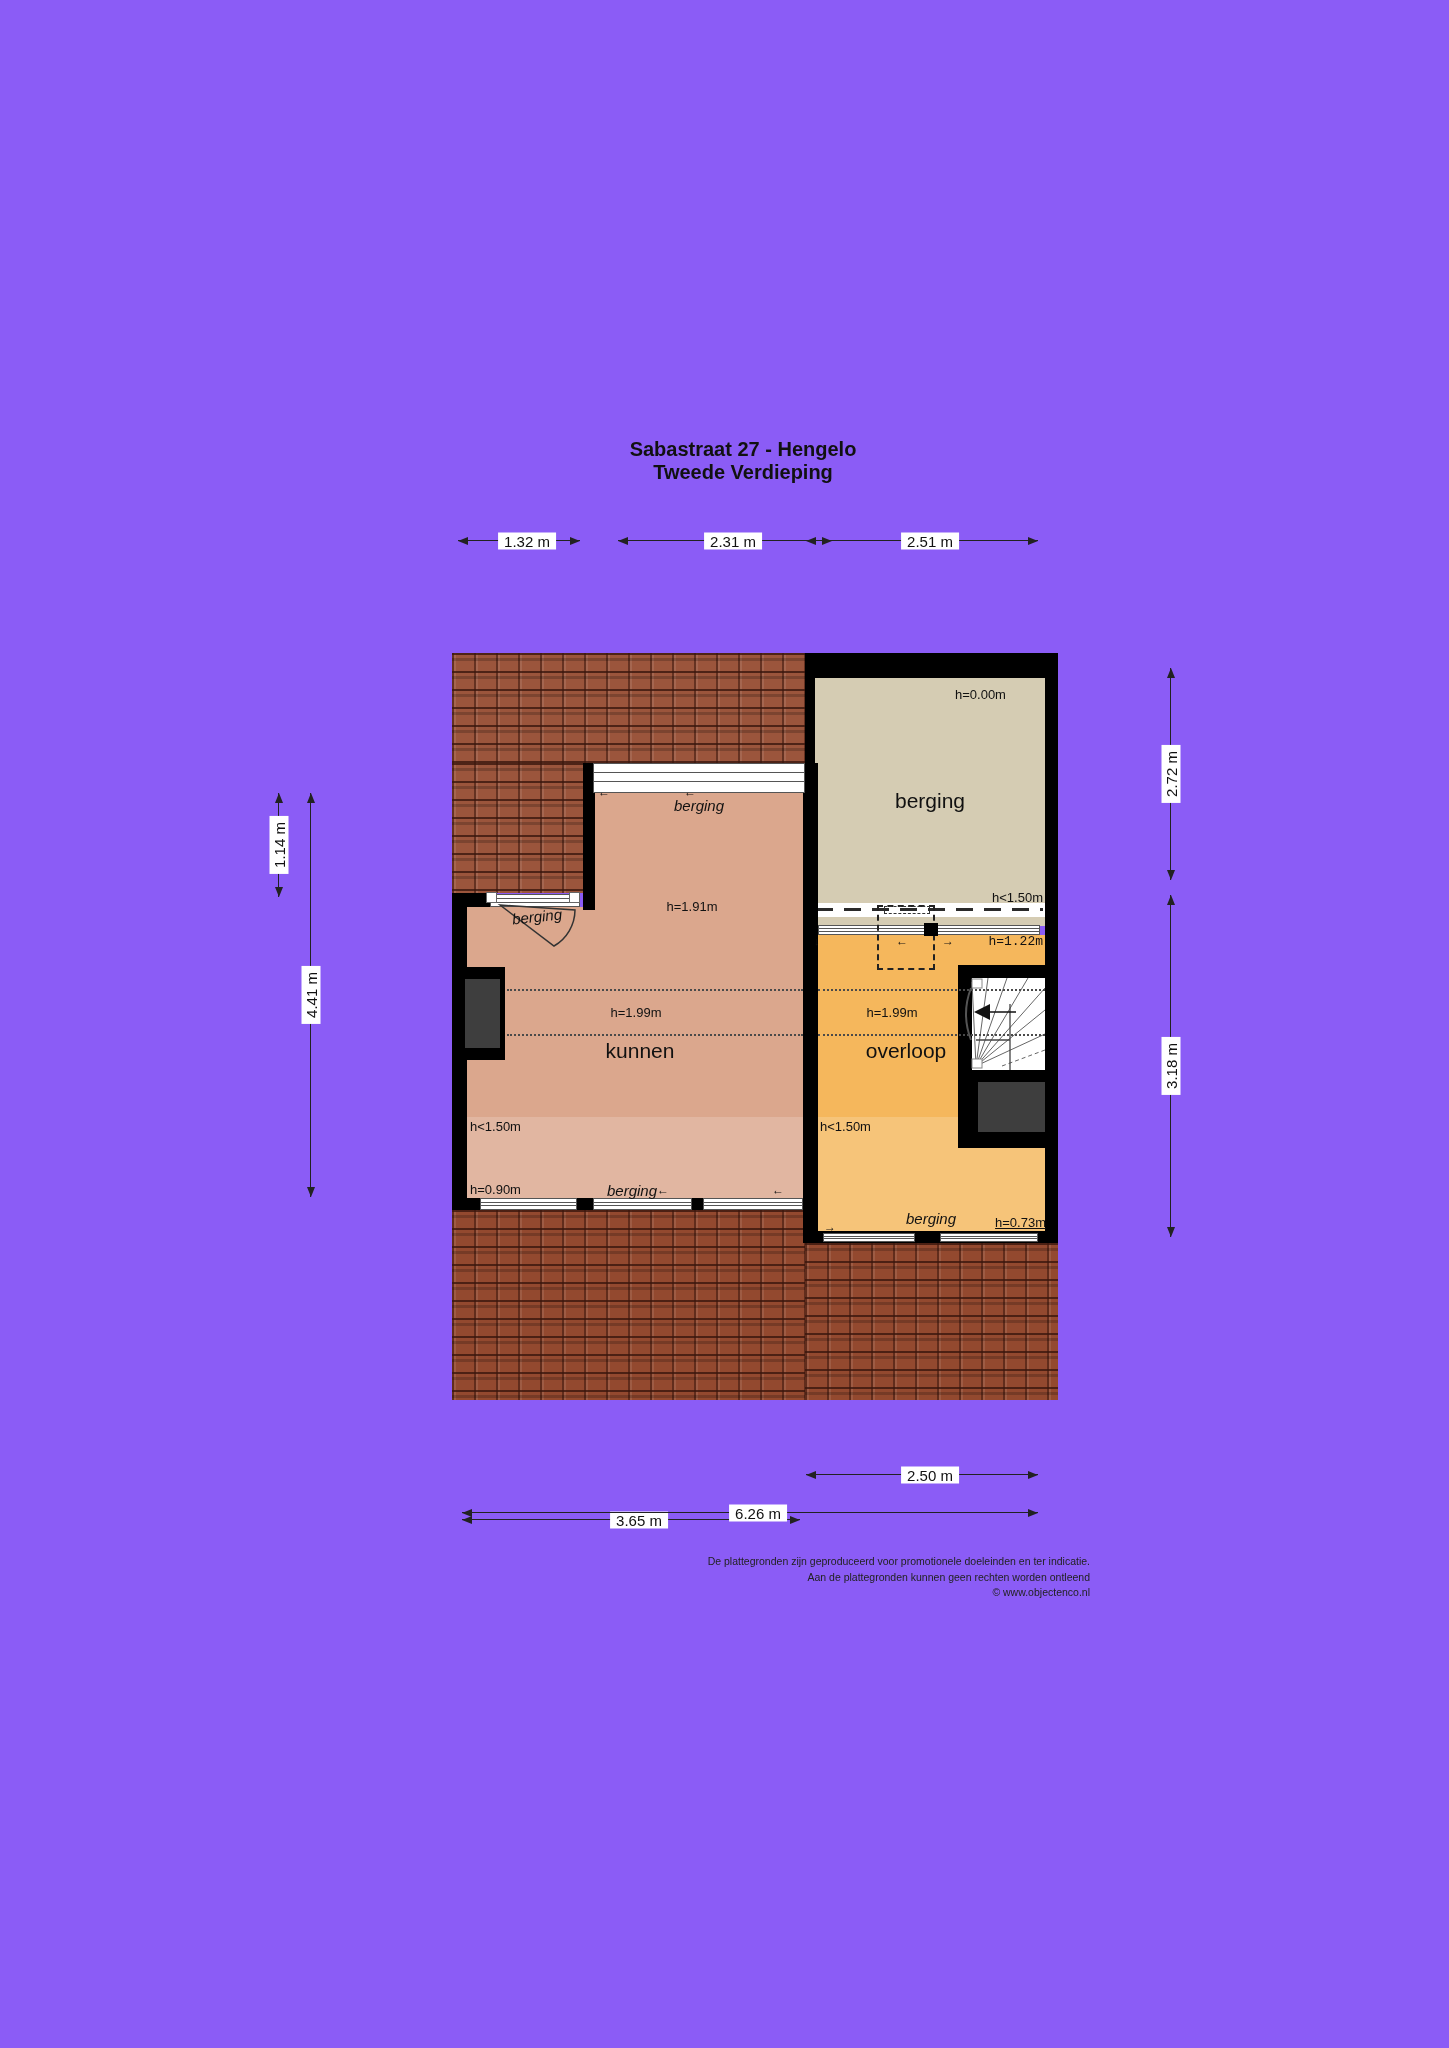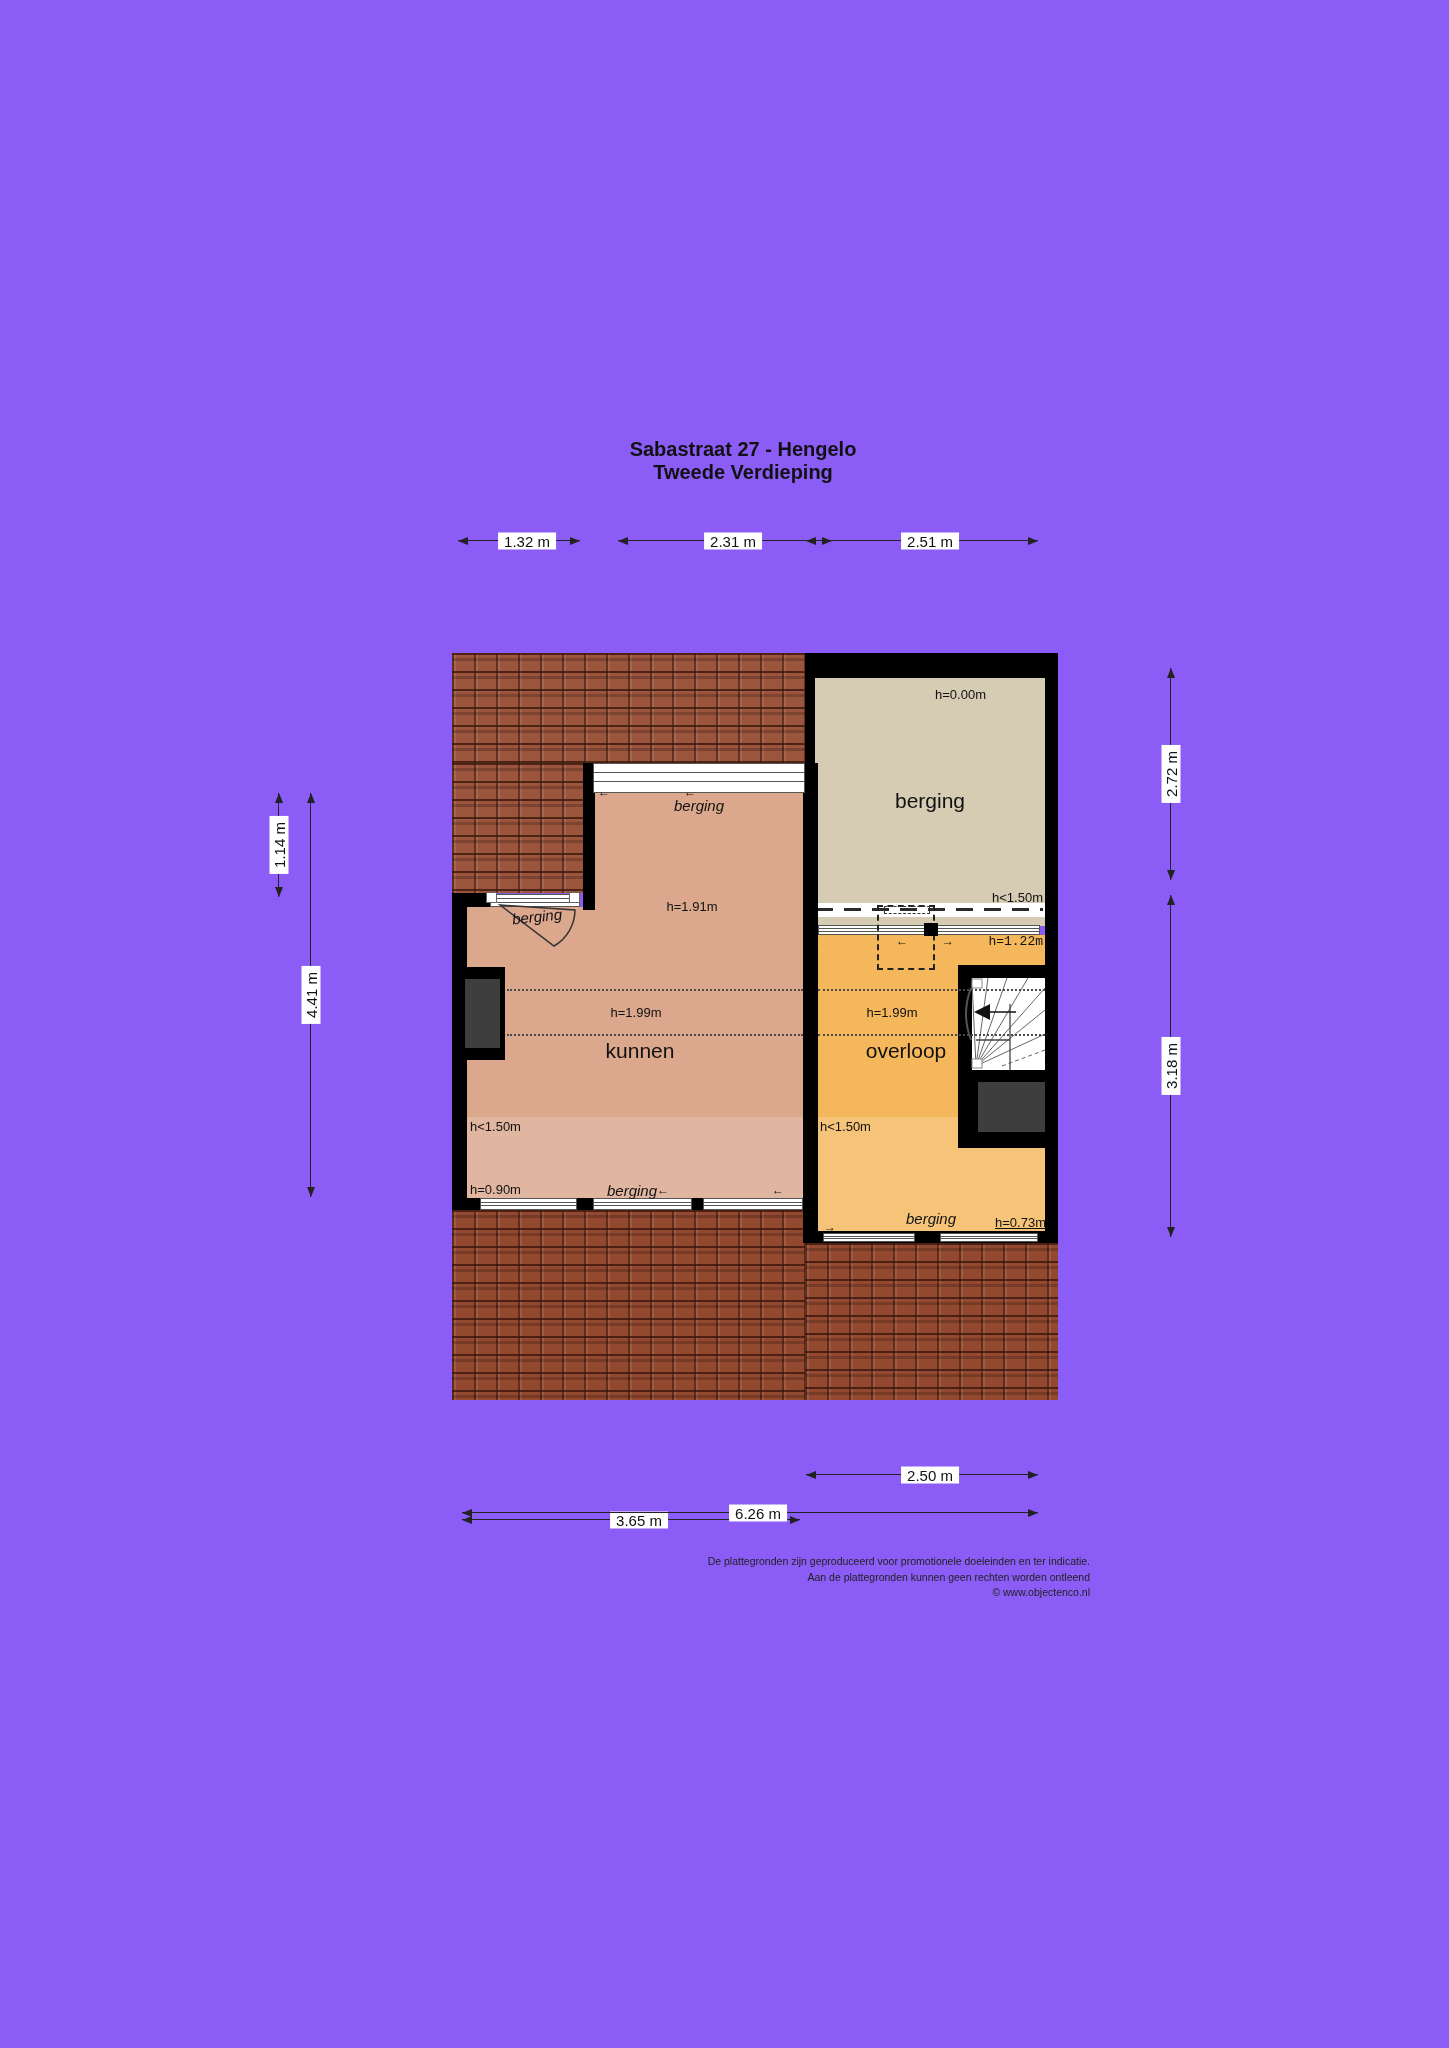--- a/index.html
+++ b/index.html
@@ -142,21 +142,21 @@
 
   <div class="abs dot" style="left:507px;top:989px;width:296px;"></div>
   <div class="abs dot" style="left:507px;top:1034px;width:296px;"></div>
   <div class="abs dot" style="left:818px;top:989px;width:227px;"></div>
   <div class="abs dot" style="left:818px;top:1034px;width:227px;"></div>
 
   <div class="abs txt room-lbl" style="left:855px;top:789px;width:150px;">berging</div>
   <div class="abs txt room-lbl" style="left:562px;top:1039px;width:156px;">kunnen</div>
   <div class="abs txt room-lbl" style="left:828px;top:1039px;width:156px;">overloop</div>
 
-  <div class="abs txt h-lbl" style="left:901px;top:687px;width:85px;text-align:right;">h=0.00m</div>
+  <div class="abs txt h-lbl" style="left:955px;top:687px;width:85px;text-align:left;">h=0.00m</div>
   <div class="abs txt h-lbl" style="left:955px;top:890px;width:88px;text-align:right;">h&lt;1.50m</div>
   <div class="abs txt h-lbl" style="left:955px;top:934px;width:88px;text-align:right;font-family:Liberation Mono, monospace;">h=1.22m</div>
   <div class="abs txt h-lbl" style="left:642px;top:899px;width:100px;text-align:center;">h=1.91m</div>
   <div class="abs txt h-lbl" style="left:586px;top:1005px;width:100px;text-align:center;">h=1.99m</div>
   <div class="abs txt h-lbl" style="left:842px;top:1005px;width:100px;text-align:center;">h=1.99m</div>
   <div class="abs txt h-lbl" style="left:470px;top:1119px;width:90px;">h&lt;1.50m</div>
   <div class="abs txt h-lbl" style="left:820px;top:1119px;width:90px;">h&lt;1.50m</div>
   <div class="abs txt h-lbl" style="left:470px;top:1182px;width:90px;">h=0.90m</div>
   <div class="abs txt h-lbl" style="left:958px;top:1215px;width:88px;text-align:right;text-decoration:underline;">h=0.73m</div>
 

